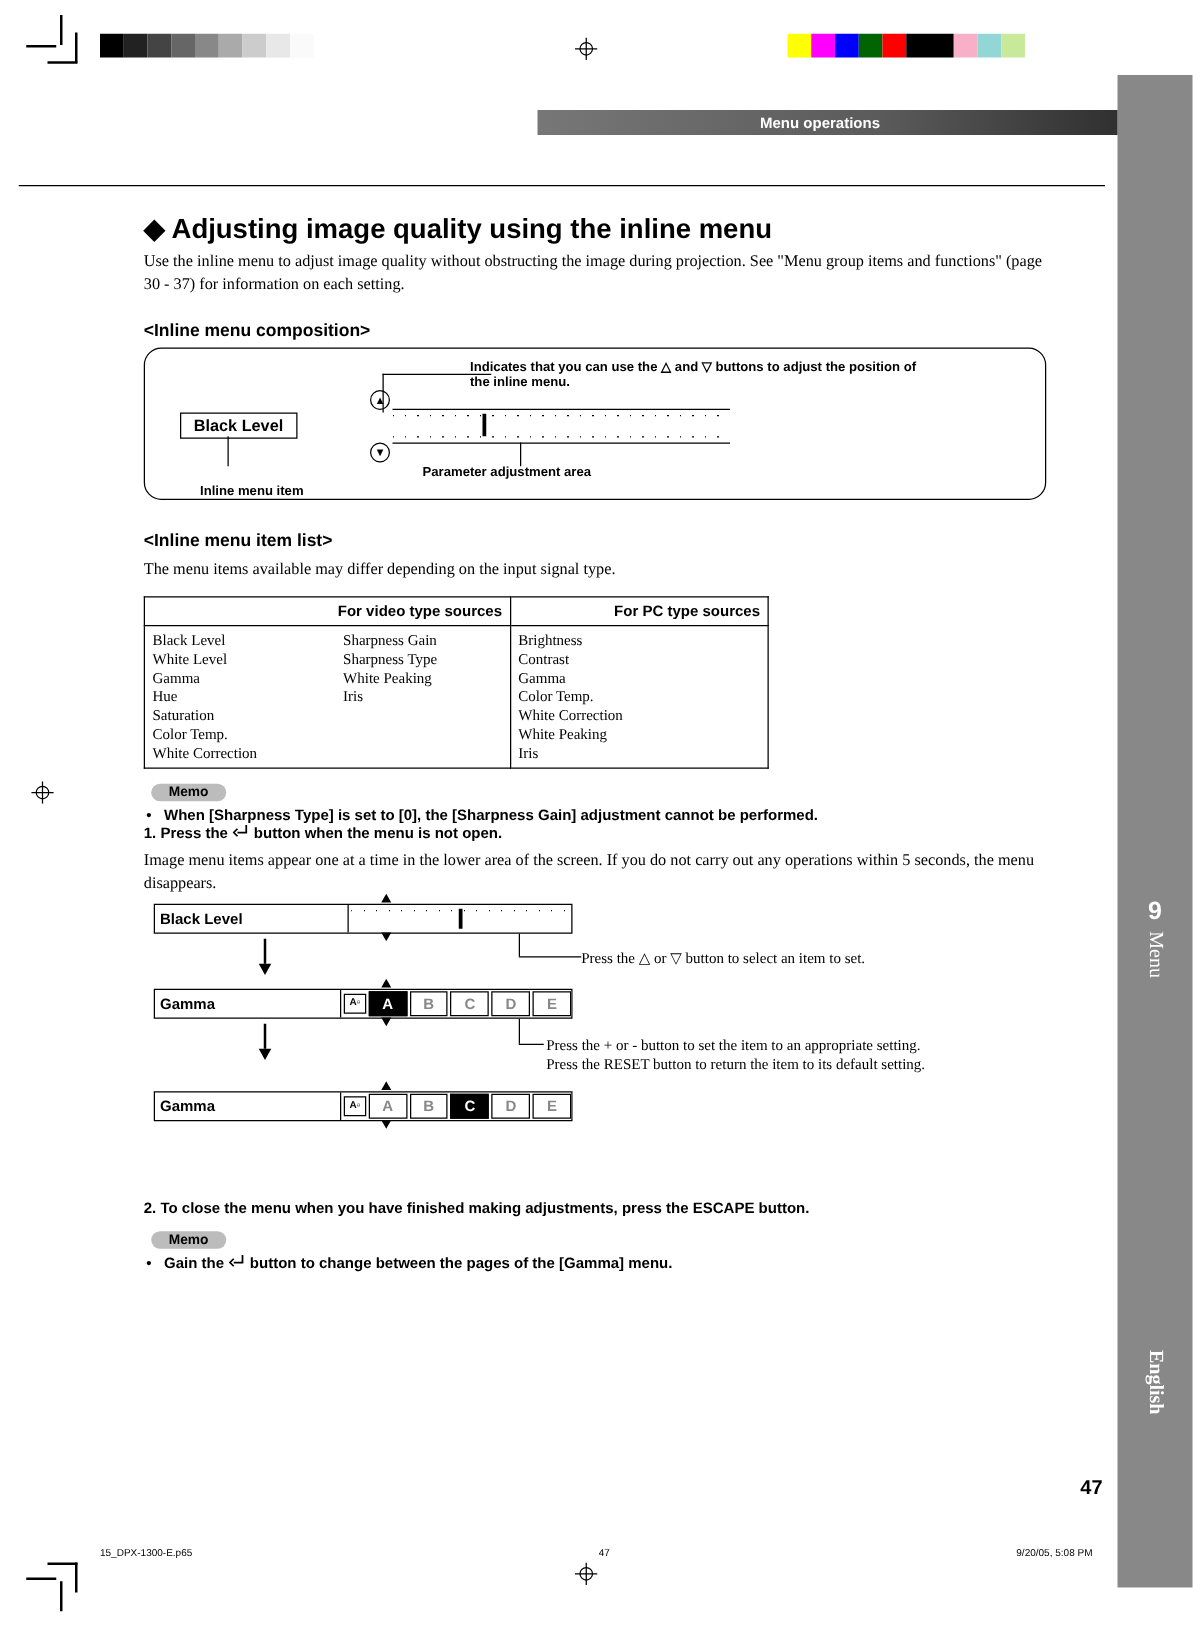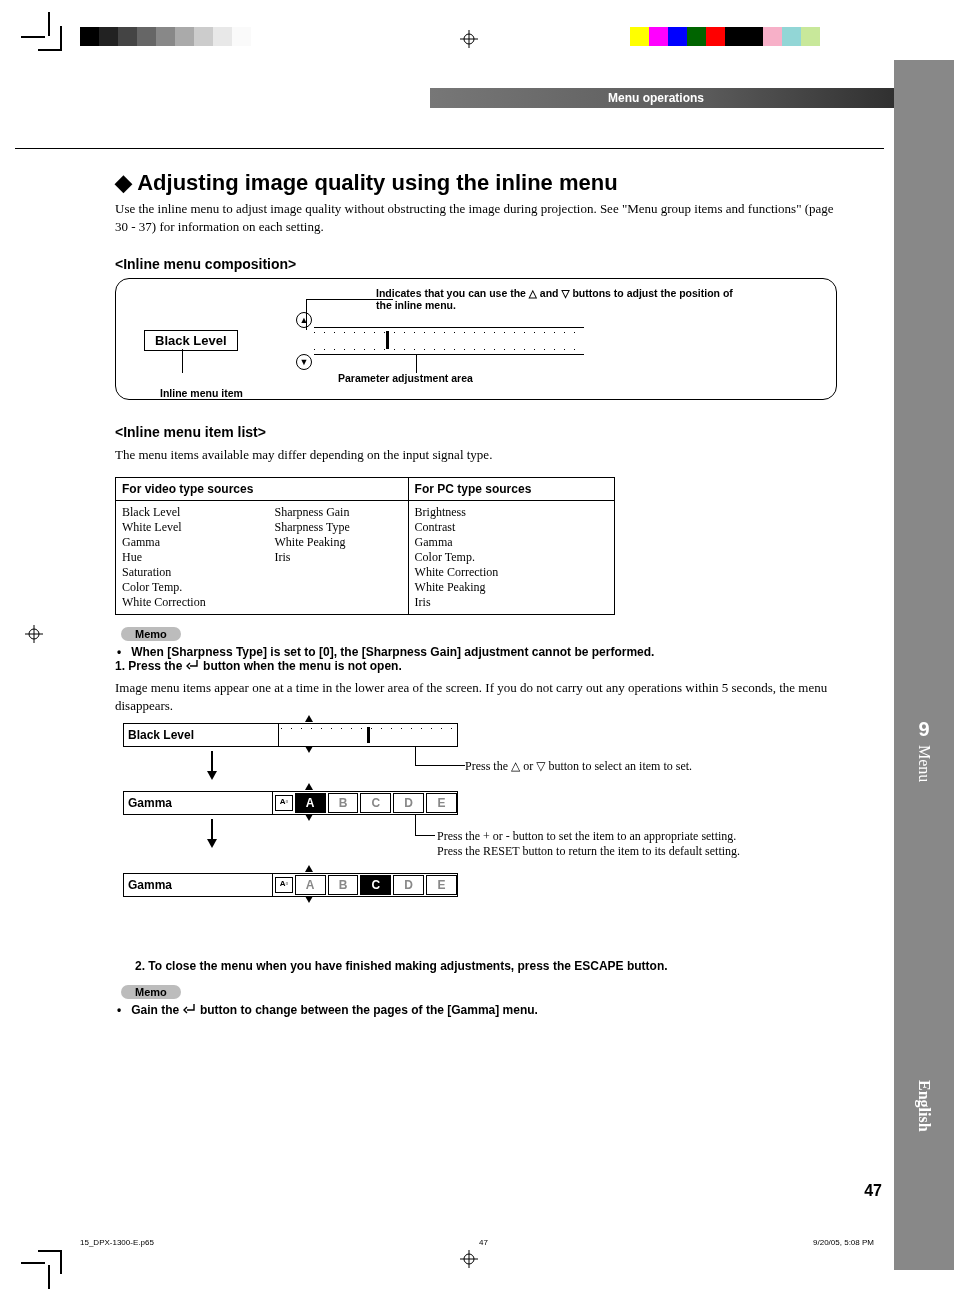--- a/index.html
+++ b/index.html
@@ -31,21 +31,21 @@
   .comp .marker { position:absolute; left:270px; top:52px; width:3px; height:18px; background:#000; }
   .comp .tri    { position:absolute; left:180px; width:14px; height:14px; border:1.5px solid #000; border-radius:50%; display:flex; align-items:center; justify-content:center; font-size:9px; }
   .comp .tri.up { top:33px; } .comp .tri.dn { top:75px; }
   .comp .sub1 { position:absolute; left:44px; top:108px; font:bold 10.5px Arial; }
   .comp .sub2 { position:absolute; left:222px; top:93px; font:bold 10.5px Arial; }
   .comp .lead-tri { position:absolute; left:190px; top:20px; width:86px; height:30px; border-left:1px solid #000; border-top:1px solid #000; }
   .comp .lead-sub1 { position:absolute; left:66px; top:70px; width:1px; height:24px; background:#000; }
   .comp .lead-sub2 { position:absolute; left:300px; top:75px; width:1px; height:19px; background:#000; }
 
   .table { width:500px; border:1px solid #000; border-collapse:collapse; font:12px "Times New Roman"; margin-top:12px; }
-  .table th { border:1px solid #000; font:bold 12px Arial; padding:4px 6px; text-align:left; }
+  .table th { border:1px solid #000; font:bold 12px Arial; padding:4px 6px; text-align:right; }
   .table td { border:1px solid #000; padding:4px 6px; vertical-align:top; }
 
   .memo { display:inline-block; background:#bcbcbc; border-radius:10px; padding:1px 14px; font:bold 11px Arial; margin:12px 0 4px 6px; }
   .bullet { font:bold 12px Arial; padding-left:2px; }
   .bullet .m { font-weight:bold; }
   .step { font:bold 12px Arial; }
   .enter-icon { display:inline-block; width:14px; height:10px; }
 
   .example { position:relative; width:720px; height:210px; margin-top:6px; font:12px "Times New Roman"; }
   .ex-row   { position:absolute; left:8px; height:22px; border:1.5px solid #000; width:333px; display:flex; align-items:center; }
@@ -247,21 +247,21 @@
         <div class="ex-icon">A▫</div>
         <div class="ex-slot off">A</div>
         <div class="ex-slot off">B</div>
         <div class="ex-slot">C</div>
         <div class="ex-slot off">D</div>
         <div class="ex-slot off">E</div>
       </div>
       <div class="tri-sm" style="left:190px; top:175px; border-top:7px solid #000;"></div>
     </div>
 
-    <div class="step" style="margin-top:28px;margin-left:20px;">2.   To close the menu when you have finished making adjustments, press the ESCAPE button.</div>
+    <div class="step" style="margin-top:28px;">2.   To close the menu when you have finished making adjustments, press the ESCAPE button.</div>
 
     <div class="memo">Memo</div>
     <div class="bullet">
       •&nbsp;&nbsp;&nbsp;<span class="m">Gain the </span>
       <span class="enter-icon"><svg viewBox="0 0 14 10">
             <path d="M11 0 v6 h-7 M4 3 l-3 3 l3 3" fill="none" stroke="#000" stroke-width="1.4"></path>
           </svg></span>
       <span class="m"> button to change between the pages of the [Gamma] menu.</span>
     </div>
   </div>

